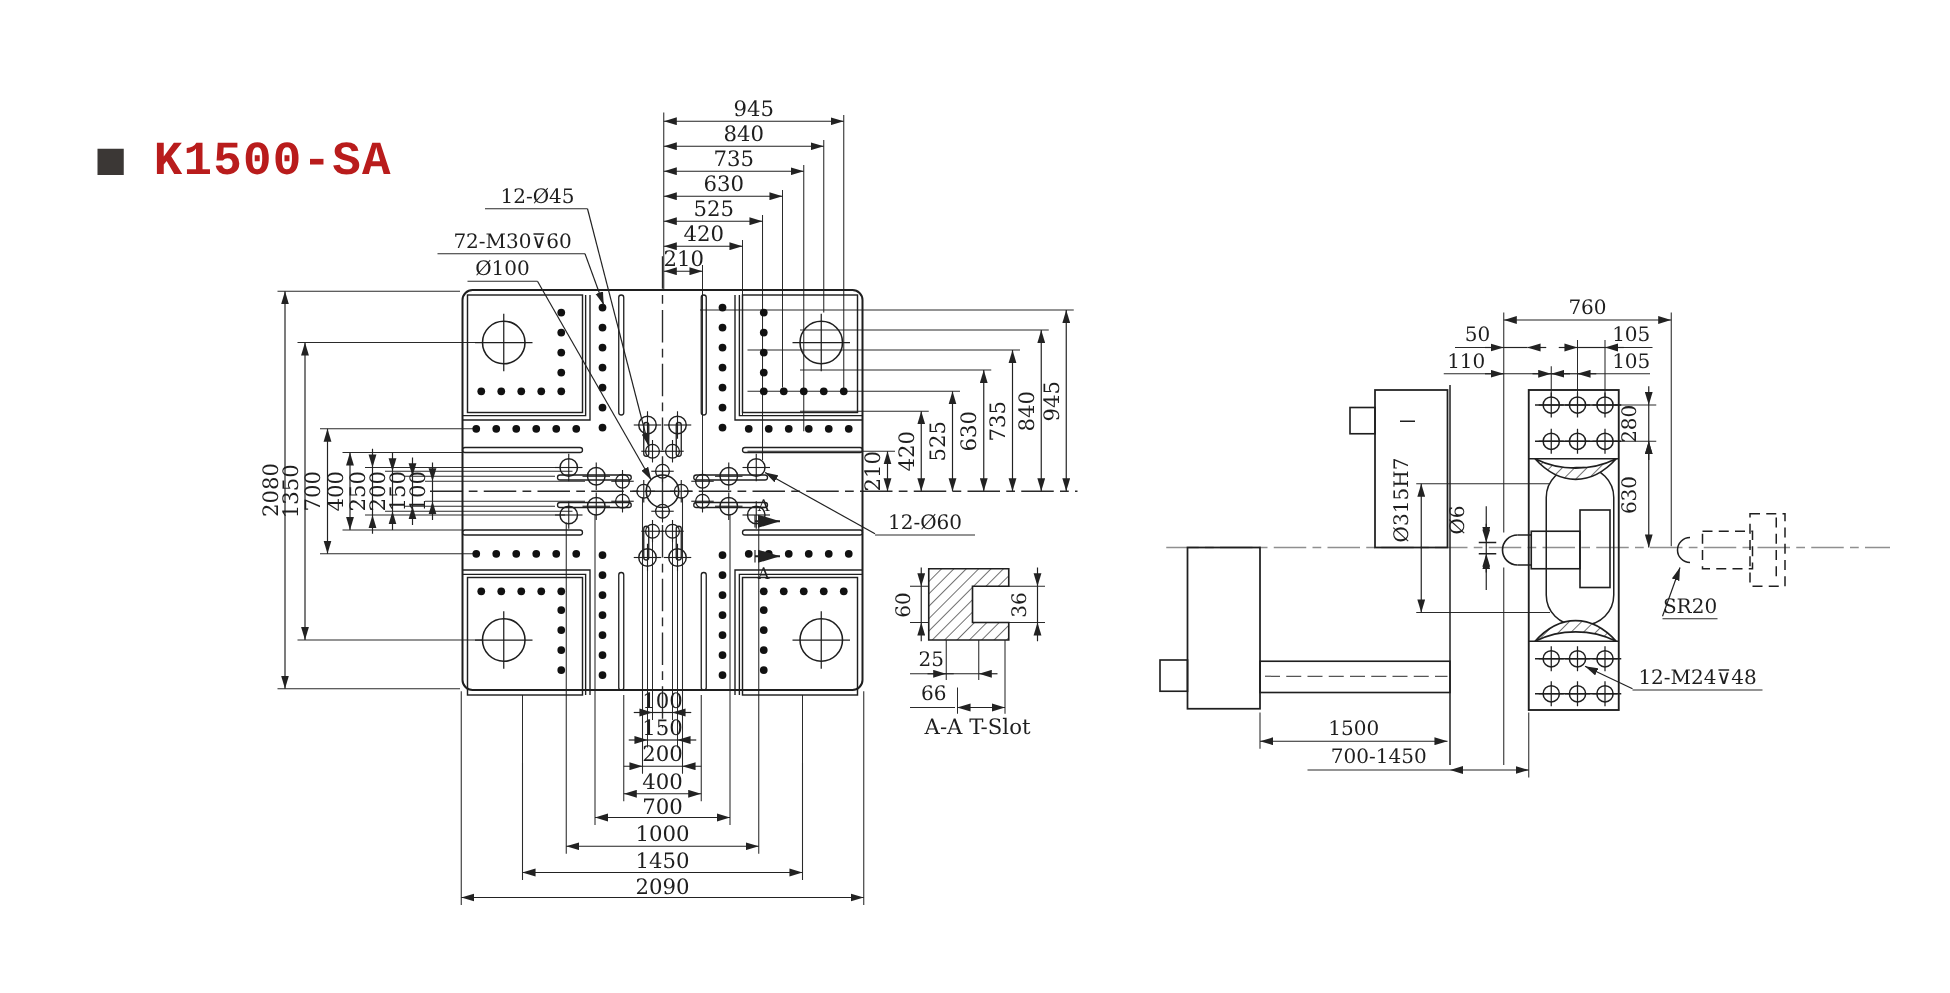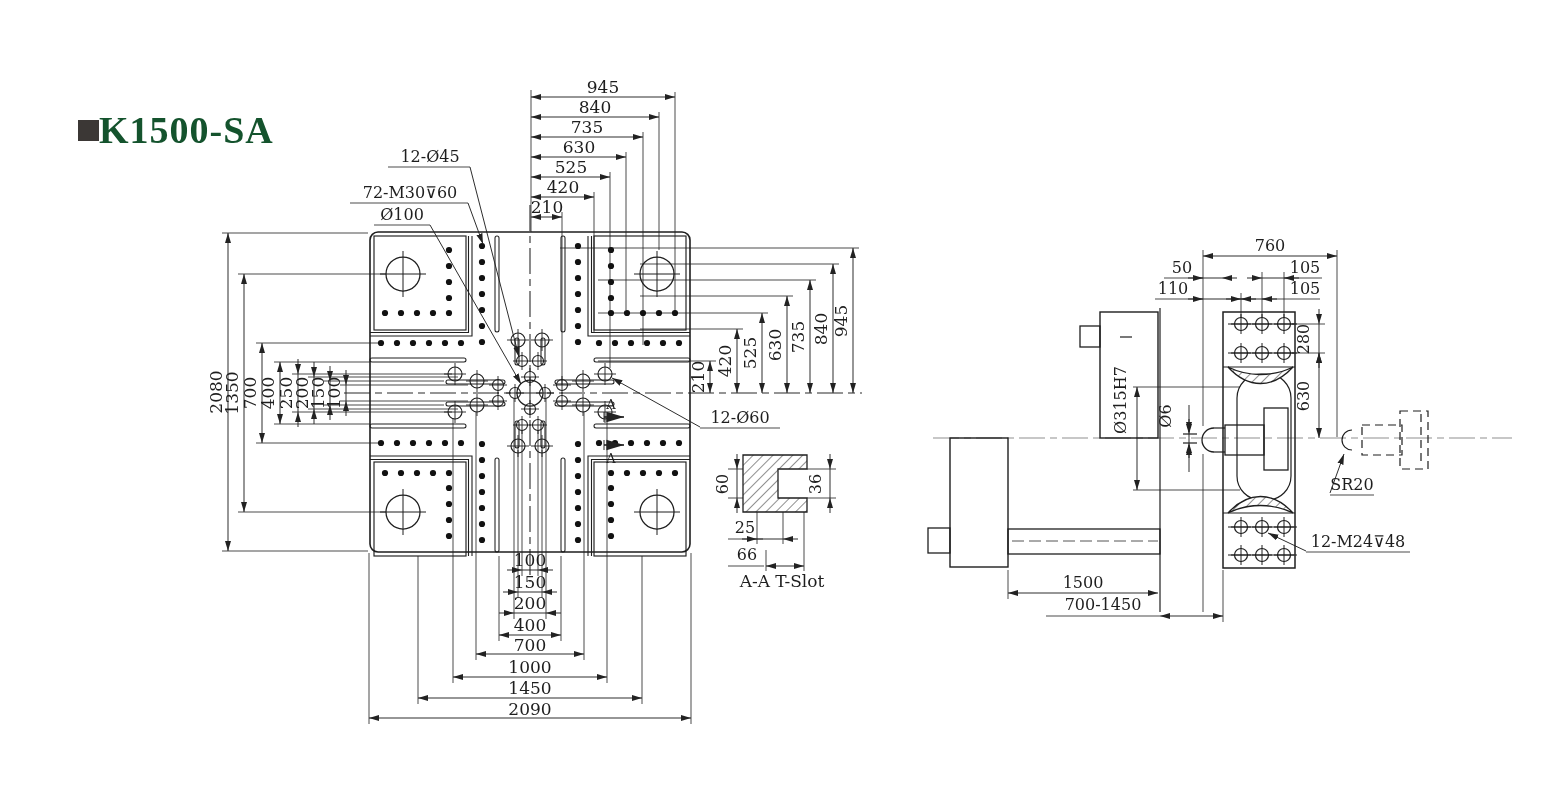--- a/index.html
+++ b/index.html
@@ -1,19 +1,19 @@
 <!DOCTYPE html>
 <html><head>
 <meta charset="utf-8">
 <style>
   html,body{margin:0;padding:0;background:#ffffff;}
   #canvas{position:relative;width:1560px;height:794px;background:#fff;overflow:hidden;
           font-family:"DejaVu Serif", serif;}
-  #titleblock{position:absolute;left:78px;top:108px;display:flex;align-items:center;gap:0;
-              font-family:Liberation Serif, serif;color:#14532d;}
+  #titleblock{position:absolute;left:78px;top:108px;display:flex;align-items:center;gap:24px;
+              font-family:Liberation Mono, monospace;color:#b91c1c;}
   #titleblock .sq{width:21px;height:21px;background:#3b3735;display:inline-block;}
   #titleblock .tt{font-size:38px;font-weight:bold;letter-spacing:1px;}
   svg text{fill:#1e1e1e;font-family:"DejaVu Serif", serif;}
 </style>
 </head>
 <body>
 
 <div id="canvas">
   <div id="titleblock">
     <span class="sq"></span>

